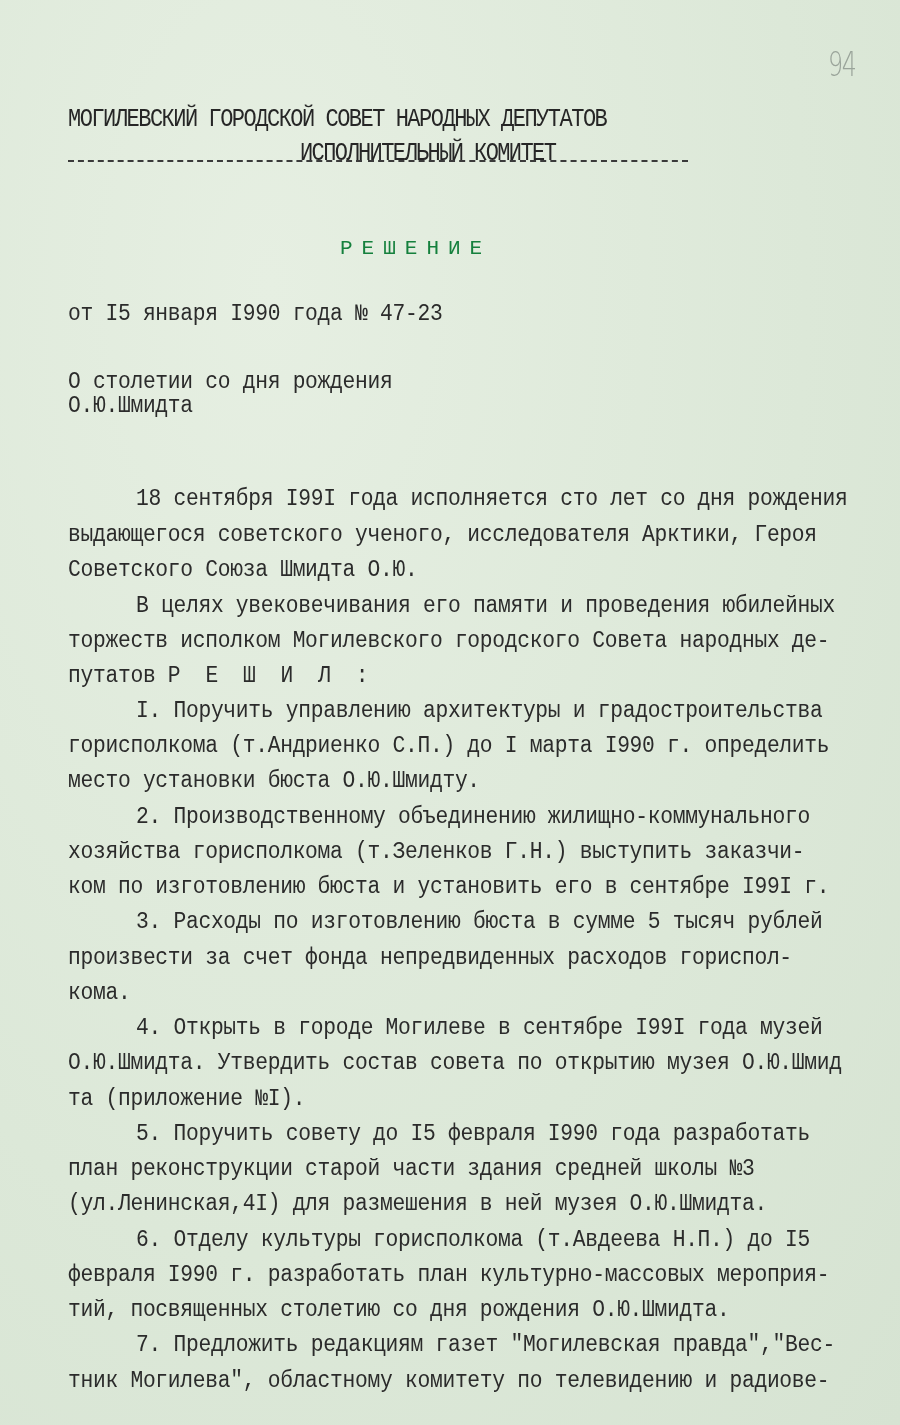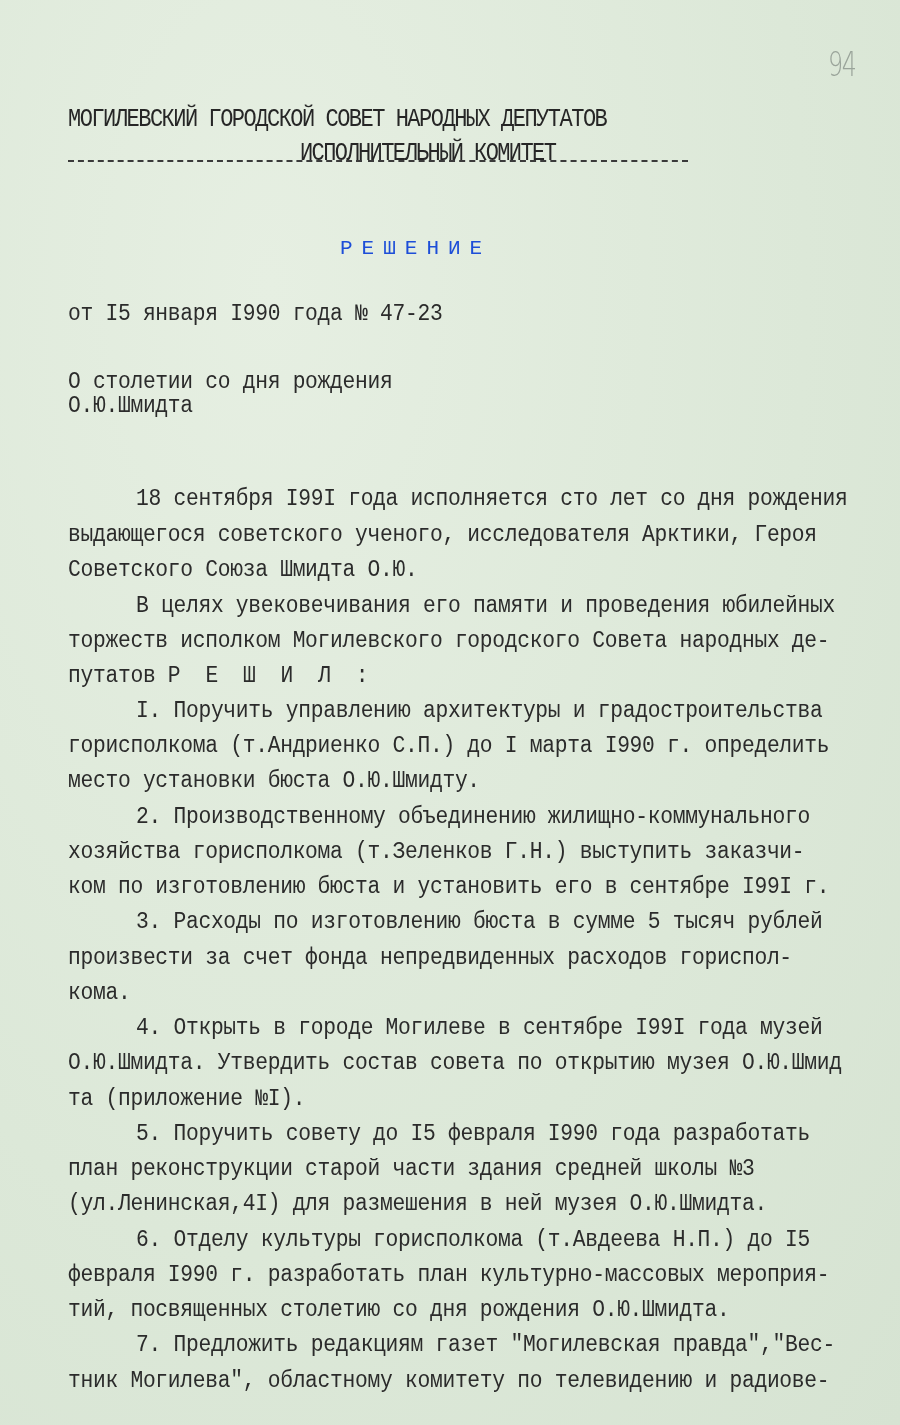--- a/index.html
+++ b/index.html
@@ -25,21 +25,21 @@
     position: absolute; left: 300px; top: 138px;
     font-size: 22px; letter-spacing: -1.6px; color: #262626;
     transform: scaleY(1.2); transform-origin: left top; white-space: nowrap;
   }
   .hdr-rule {
     position: absolute; top: 160px; height: 0;
     border-top: 2px dashed #3a3a3a;
   }
   .title {
     position: absolute; left: 340px; top: 237px;
-    font-size: 21px; letter-spacing: 9px; color: #1d4ed8;
+    font-size: 21px; letter-spacing: 9px; color: #15803d;
   }
   .line {
     position: absolute; white-space: nowrap;
     font-size: 21.3px; letter-spacing: -0.3px; color: #2b2b2b;
     transform: scaleY(1.1); transform-origin: left top;
   }
   .spaced { letter-spacing: 6px; }
 </style>
 </head>
 <body>

